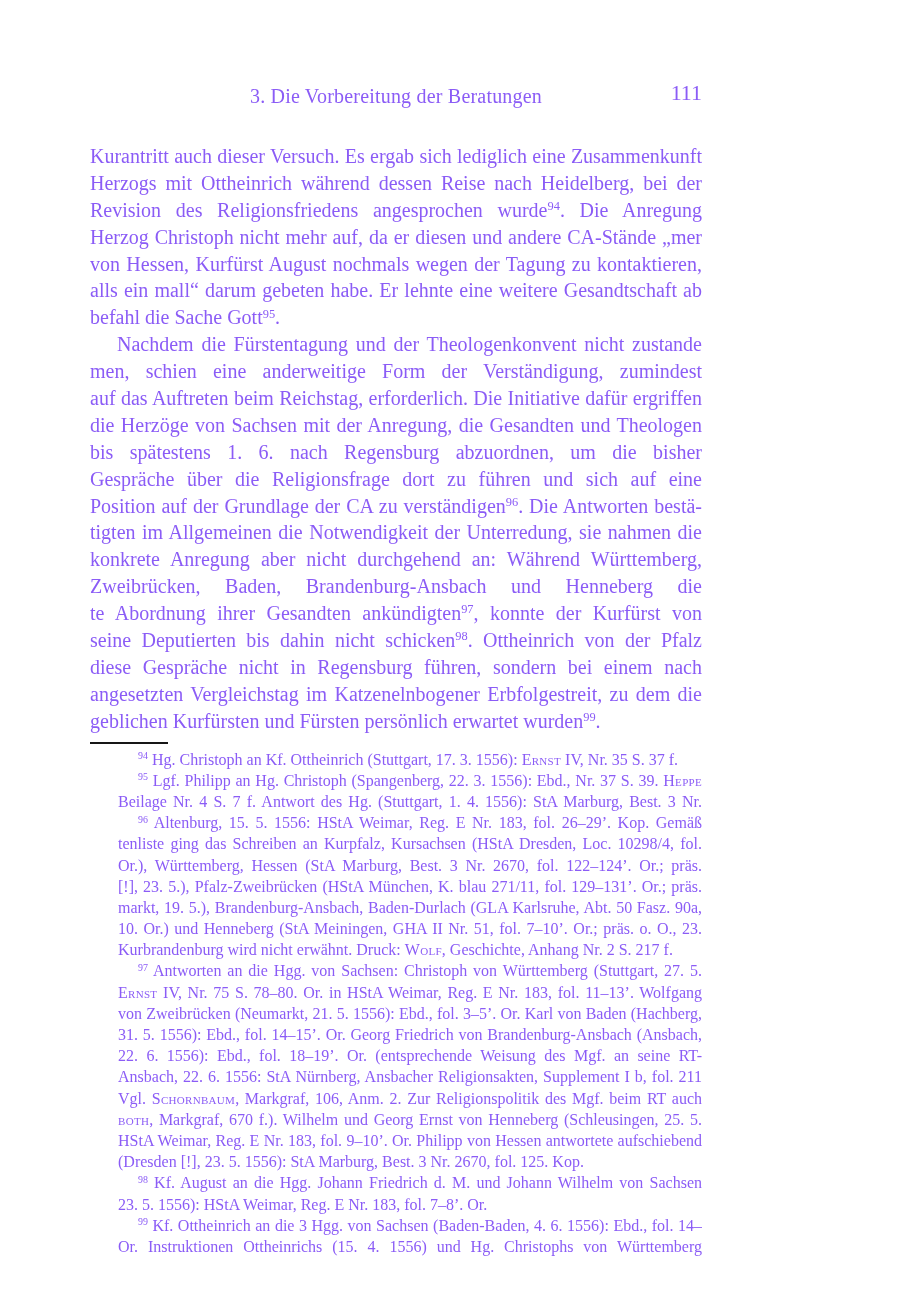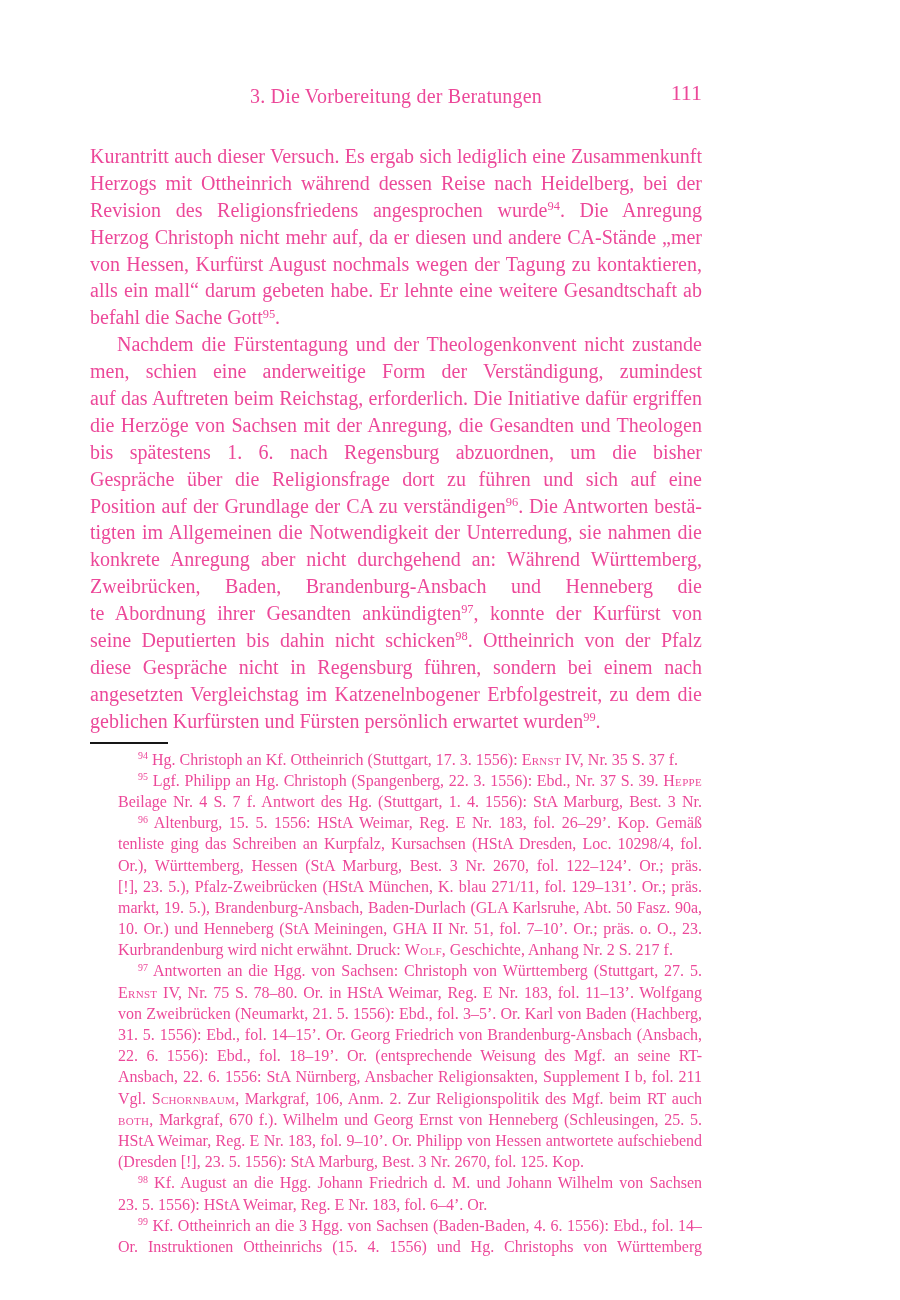--- a/index.html
+++ b/index.html
@@ -2,21 +2,21 @@
 <html><head>
 <meta charset="utf-8">
 <style>
   html, body { margin: 0; padding: 0; background: #ffffff; }
   .page {
     position: relative;
     width: 744px;
     height: 1300px;
     box-sizing: border-box;
     background: #ffffff;
-    color: #ec4899;
+    color: #8b5cf6;
     font-family: "Liberation Serif", "DejaVu Serif", serif;
     padding: 84px 42px 0 90px;
     overflow: hidden;
   }
   .running-header {
     position: relative;
     height: 24px;
   }
   .header-title {
     text-align: center;
@@ -127,20 +127,20 @@
         <div class="line fn-line">31. 5. 1556): Ebd., fol. 14–15’. Or. Georg Friedrich von Brandenburg-Ansbach (Ansbach,</div>
         <div class="line fn-line">22. 6. 1556): Ebd., fol. 18–19’. Or. (entsprechende Weisung des Mgf. an seine RT-Gesandten;</div>
         <div class="line fn-line">Ansbach, 22. 6. 1556: StA Nürnberg, Ansbacher Religionsakten, Supplement I b, fol. 211 f. Or.</div>
         <div class="line fn-line">Vgl. <span class="sc">Schornbaum</span>, Markgraf, 106, Anm. 2. Zur Religionspolitik des Mgf. beim RT auch <span class="sc">Sey</span>-</div>
         <div class="line fn-line"><span class="sc">both</span>, Markgraf, 670 f.). Wilhelm und Georg Ernst von Henneberg (Schleusingen, 25. 5. 1556):</div>
         <div class="line fn-line">HStA Weimar, Reg. E Nr. 183, fol. 9–10’. Or. Philipp von Hessen antwortete aufschiebend</div>
         <div class="line fn-line last">(Dresden [!], 23. 5. 1556): StA Marburg, Best. 3 Nr. 2670, fol. 125. Kop.</div>
       </div>
       <div>
         <div class="line fn-line indent"><sup>98</sup> Kf. August an die Hgg. Johann Friedrich d. M. und Johann Wilhelm von Sachsen (Dresden,</div>
-        <div class="line fn-line last">23. 5. 1556): HStA Weimar, Reg. E Nr. 183, fol. 6–4’. Or.</div>
+        <div class="line fn-line last">23. 5. 1556): HStA Weimar, Reg. E Nr. 183, fol. 7–8’. Or.</div>
       </div>
       <div>
         <div class="line fn-line indent"><sup>99</sup> Kf. Ottheinrich an die 3 Hgg. von Sachsen (Baden-Baden, 4. 6. 1556): Ebd., fol. 14–15’.</div>
         <div class="line fn-line">Or. Instruktionen Ottheinrichs (15. 4. 1556) und Hg. Christophs von Württemberg (Stuttgart,</div>
       </div>
     </div>
 </div>
 
 </body></html>

